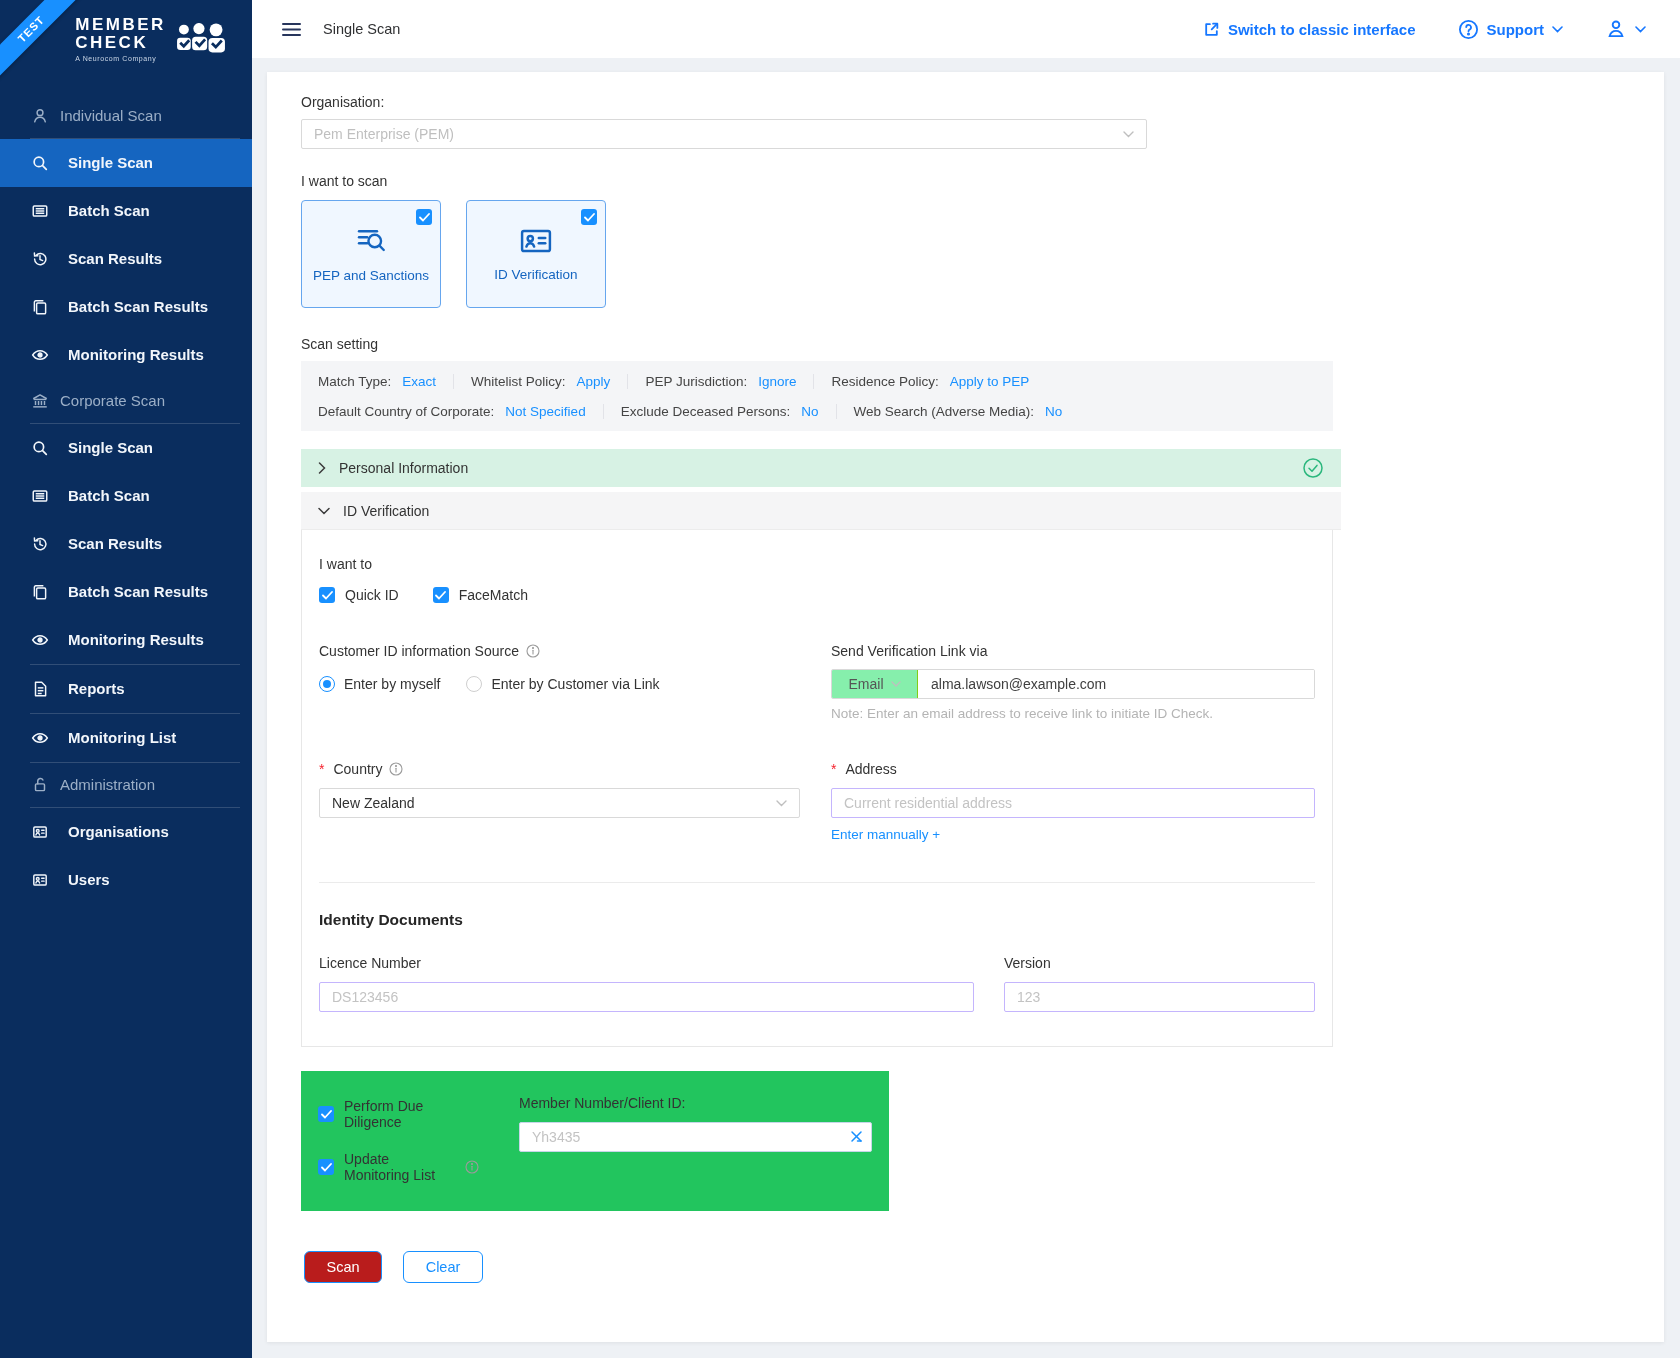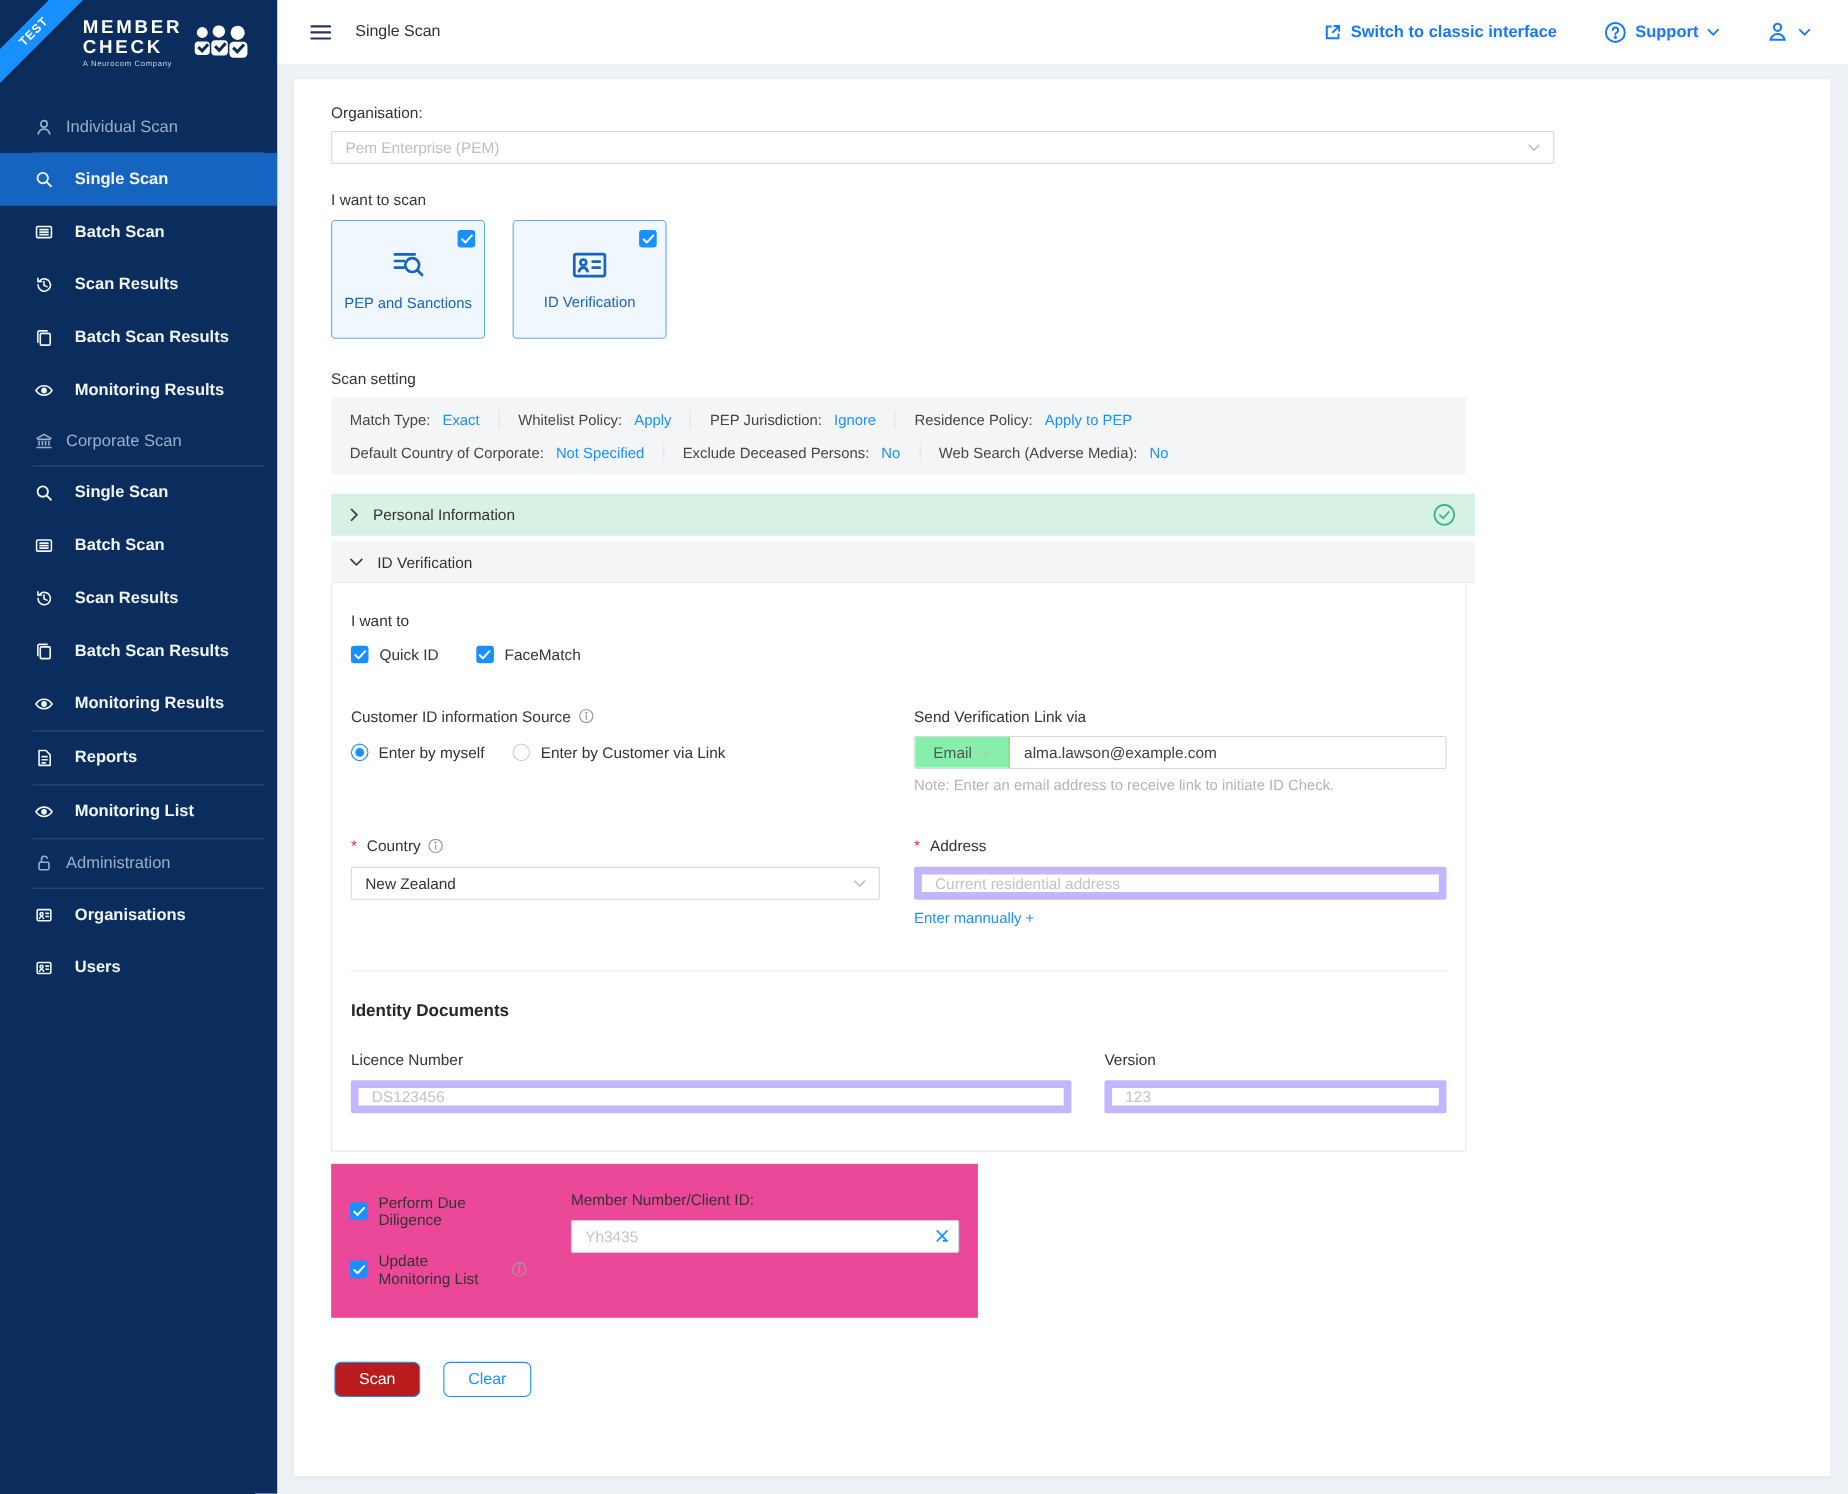--- a/index.html
+++ b/index.html
@@ -33,21 +33,21 @@
   .topbar-right { display:flex; align-items:center; gap:42px; color:#1677ff; font-weight:700; font-size:15px; }
   .tb-link { display:flex; align-items:center; gap:8px; cursor:pointer; }
   .content { flex:1; padding:14px 16px 16px 15px; overflow:hidden; }
   .card { background:#fff; height:100%; padding:22px 34px 40px; box-shadow:0 1px 4px rgba(0,0,0,.07); }
   .form-col { width:1032px; }
 
   .field-label { font-size:14px; color:#333; }
   .sel { height:30px; border:1px solid #d9d9d9; border-radius:2px; background:#fff; display:flex; align-items:center;
          justify-content:space-between; padding:0 12px; font-size:14px; cursor:pointer; }
   .ph { color:#bfbfbf; }
-  .org-select { margin-top:9px; width:1112px; }
+  .org-select { margin-top:9px; width:846px; }
 
   .iwts { margin-top:24px; }
   .cards-row { margin-top:11px; display:flex; gap:25px; }
   .scan-card { width:140px; height:108px; background:#f0f7ff; border:1px solid #66a6ee; border-radius:4px;
                position:relative; display:flex; flex-direction:column; align-items:center; justify-content:center;
                gap:12px; color:#1565c0; font-size:13.5px; cursor:pointer; }
   .scan-card .cb { position:absolute; top:8px; right:8px; }
 
   .cb { width:16px; height:16px; background:#1890ff; border-radius:3px; display:inline-flex; align-items:center;
         justify-content:center; flex-shrink:0; cursor:pointer; }
@@ -79,35 +79,35 @@
   .radio.checked { border:1px solid #1890ff; }
   .radio.checked::after { content:""; position:absolute; left:3px; top:3px; width:8px; height:8px; border-radius:50%; background:#1890ff; }
 
   .email-group { margin-top:10px; display:flex; height:30px; border:1px solid #d9d9d9; border-radius:2px; overflow:hidden; }
   .email-addon { width:86px; background:#86efac; border-right:1px solid #84cc16; display:flex; align-items:center;
                  justify-content:center; gap:7px; color:#555; font-size:14px; cursor:pointer; }
   .email-input { flex:1; border:none; outline:none; padding:0 13px; font-size:14px; color:#404040; font-family:"Liberation Sans",sans-serif; }
   .note { margin-top:7px; color:#b4b4b4; font-size:13.5px; }
 
   .star { color:#f5222d; margin-right:2px; }
-  .inp { height:30px; width:100%; border:7px solid #c4b5fd; border-radius:2px; padding:0 12px; font-size:14px;
+  .inp { height:30px; width:100%; border:1px solid #c4b5fd; border-radius:2px; padding:0 12px; font-size:14px;
          color:#404040; outline:none; font-family:"Liberation Sans",sans-serif; }
   .inp::placeholder, .email-input::placeholder { color:#c3c3c3; }
   .country-sel { margin-top:11px; width:481px; }
   .addr-wrap { margin-top:11px; }
   .manual-link { margin-top:9px; color:#1890ff; font-size:13.5px; cursor:pointer; display:inline-block; }
 
   .hr { margin-top:40px; border-top:1px solid #ebebeb; }
   .docs-title { margin-top:28px; font-size:15.5px; font-weight:700; color:#262626; }
   .docs-row { margin-top:26px; display:flex; justify-content:space-between; }
   .doc-field.licence { width:655px; }
   .doc-field.version { width:311px; }
   .doc-field .inp { margin-top:11px; }
 
-  .dd-box { margin-top:11px; width:588px; background:#ec4899; padding:24px 17px 28px; display:flex; gap:40px; }
+  .dd-box { margin-top:24px; width:588px; background:#22c55e; padding:24px 17px 28px; display:flex; gap:40px; }
   .dd-checks { display:flex; flex-direction:column; gap:21px; padding-top:3px; }
   .member-wrap { position:relative; width:353px; margin-top:11px; }
   .member-wrap .inp { border:1px solid #c6d6e8; padding-right:32px; }
   .clear-ic { position:absolute; right:9px; top:8px; cursor:pointer; display:flex; }
 
   .btn-row { margin-top:40px; display:flex; gap:21px; padding-left:3px; }
   .btn { height:32px; border-radius:6px; font-size:14.5px; cursor:pointer; font-family:"Liberation Sans",sans-serif; }
   .btn-scan { width:78px; background:#b91c1c; border:1px solid #1890ff; color:#fff; }
   .btn-clear { width:80px; background:#fff; border:1px solid #1890ff; color:#1890ff; }
 

